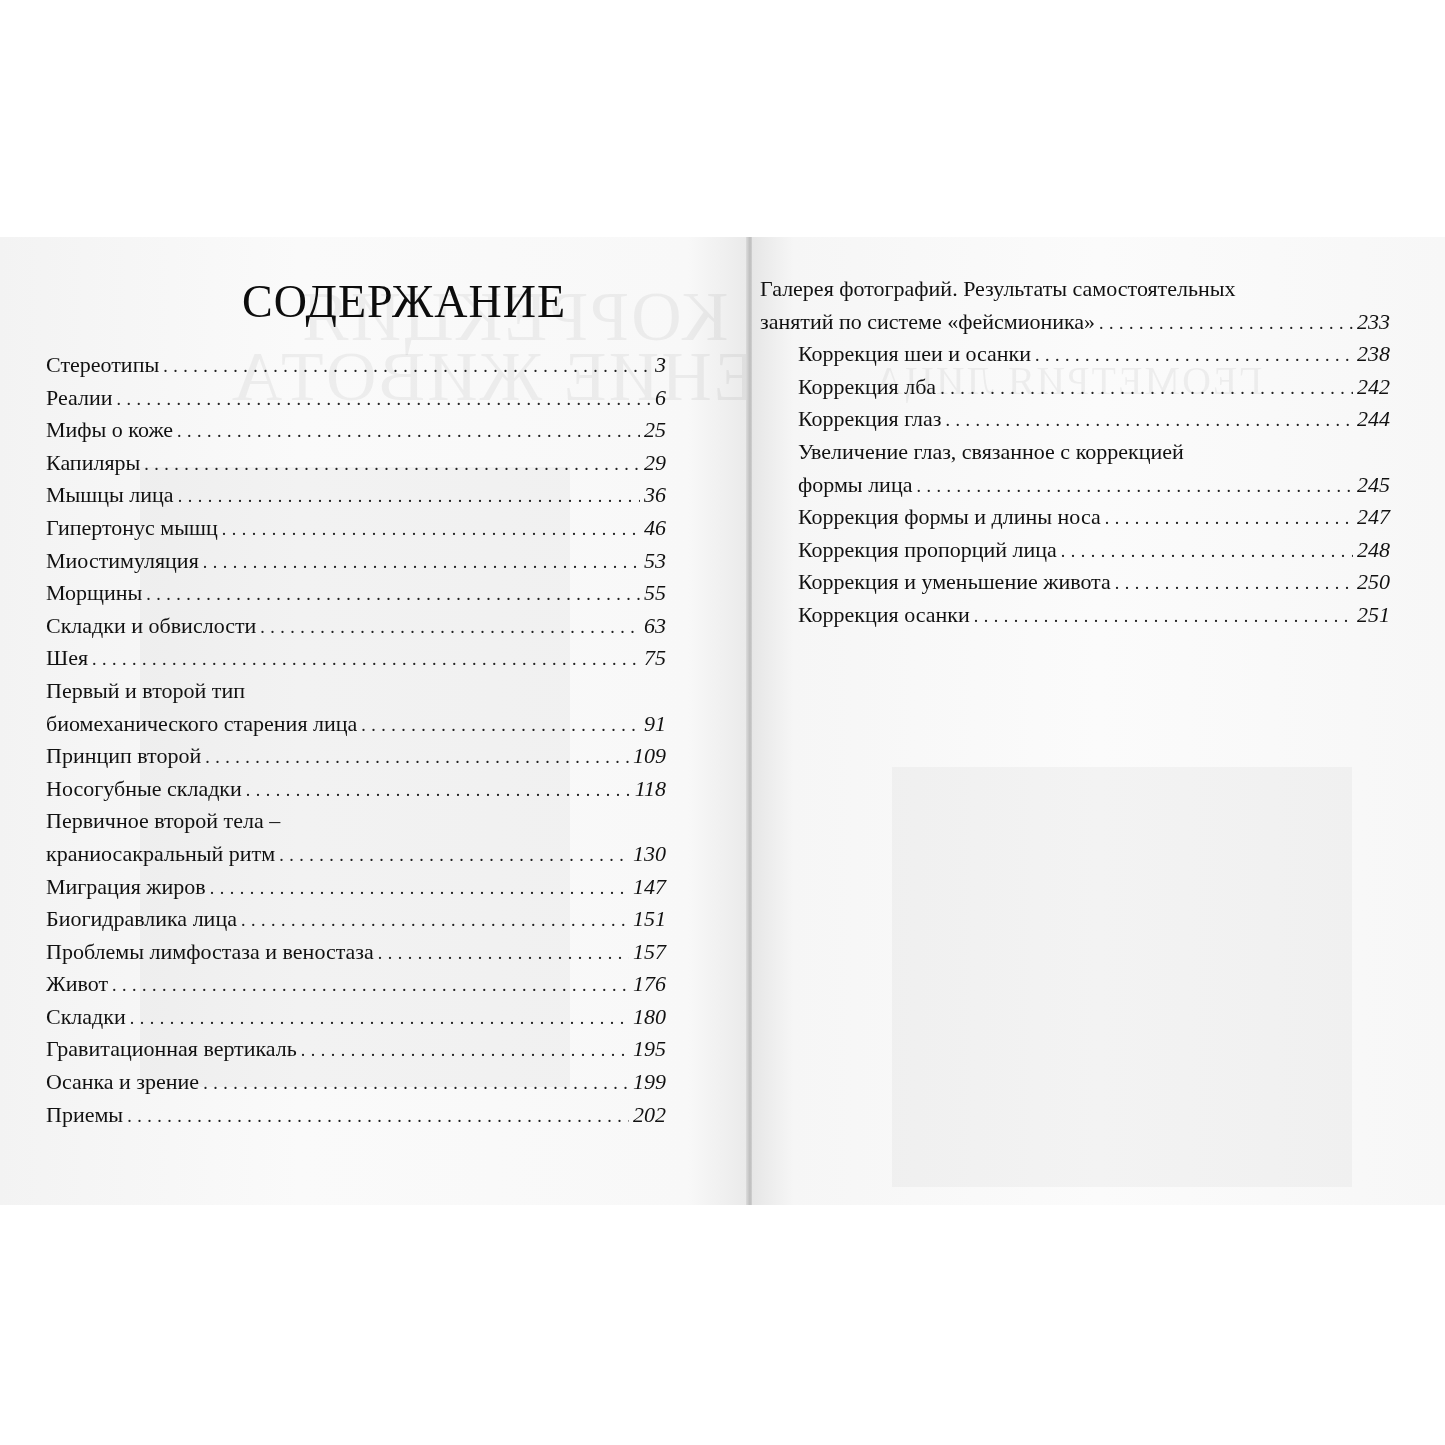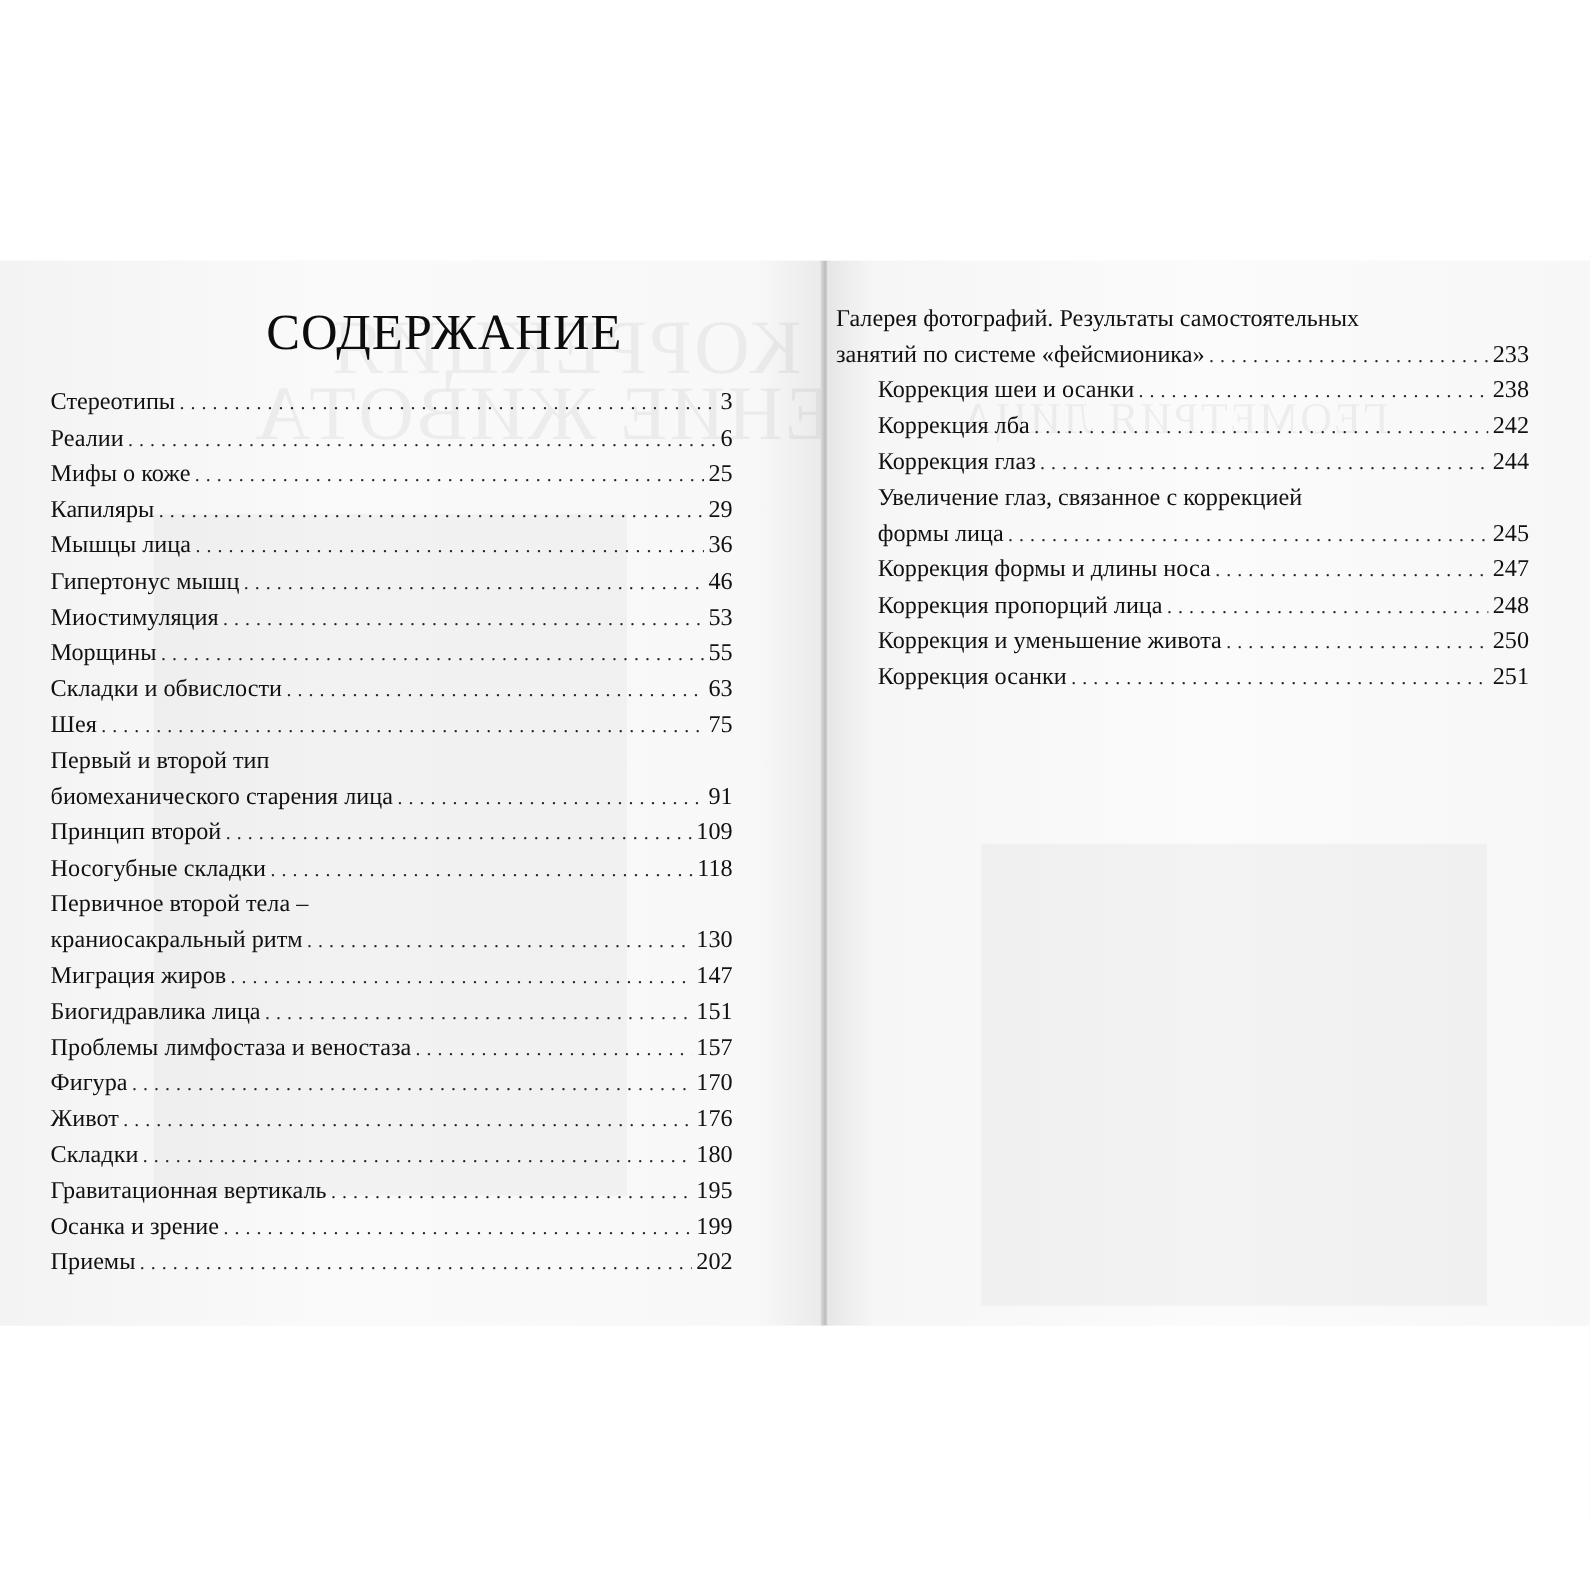--- a/index.html
+++ b/index.html
@@ -43,21 +43,21 @@
     }
     .line .text { flex: 0 0 auto; }
     .line .dots {
       flex: 1 1 auto; overflow: hidden; margin: 0 4px; color: #222;
       letter-spacing: 3.5px; font-size: 18px;
     }
     .line .dots::before {
       content: ". . . . . . . . . . . . . . . . . . . . . . . . . . . . . . . . . . . . . . . . . . . . . . . . . . . . . . . . . . . . . . . . . . . . . . . . . . . . . . . . . . . . . . . . . . . . . . . . .";
       letter-spacing: 0; word-spacing: 1px;
     }
-    .line .page { flex: 0 0 auto; text-align: left; min-width: 10px; }
+    .line .page { flex: 0 0 auto; text-align: left; min-width: 10px; font-style: italic; }
     .indent { padding-left: 38px; }
   </style>
 </head>
 <body>
 
 <div class="spread">
   <div class="page-left">
     <div class="ghost" style="left:300px; top:40px;">КОРРЕКЦИЯ</div>
     <div class="ghost" style="left:230px; top:100px;">УМЕНЬШЕНИЕ ЖИВОТА</div>
     <div class="ghost-box" style="left:140px; top:230px; width:430px; height:620px;"></div>
@@ -150,25 +150,20 @@
           <span class="text">Биогидравлика лица</span>
           <span class="dots"></span>
           <span class="page">151</span>
         </div>
       <div class="line">
           <span class="text">Проблемы лимфостаза и веностаза</span>
           <span class="dots"></span>
           <span class="page">157</span>
         </div>
       <div class="line">
-          <span class="text">Фигура</span>
-          <span class="dots"></span>
-          <span class="page">170</span>
-        </div>
-      <div class="line">
           <span class="text">Живот</span>
           <span class="dots"></span>
           <span class="page">176</span>
         </div>
       <div class="line">
           <span class="text">Складки</span>
           <span class="dots"></span>
           <span class="page">180</span>
         </div>
       <div class="line">

